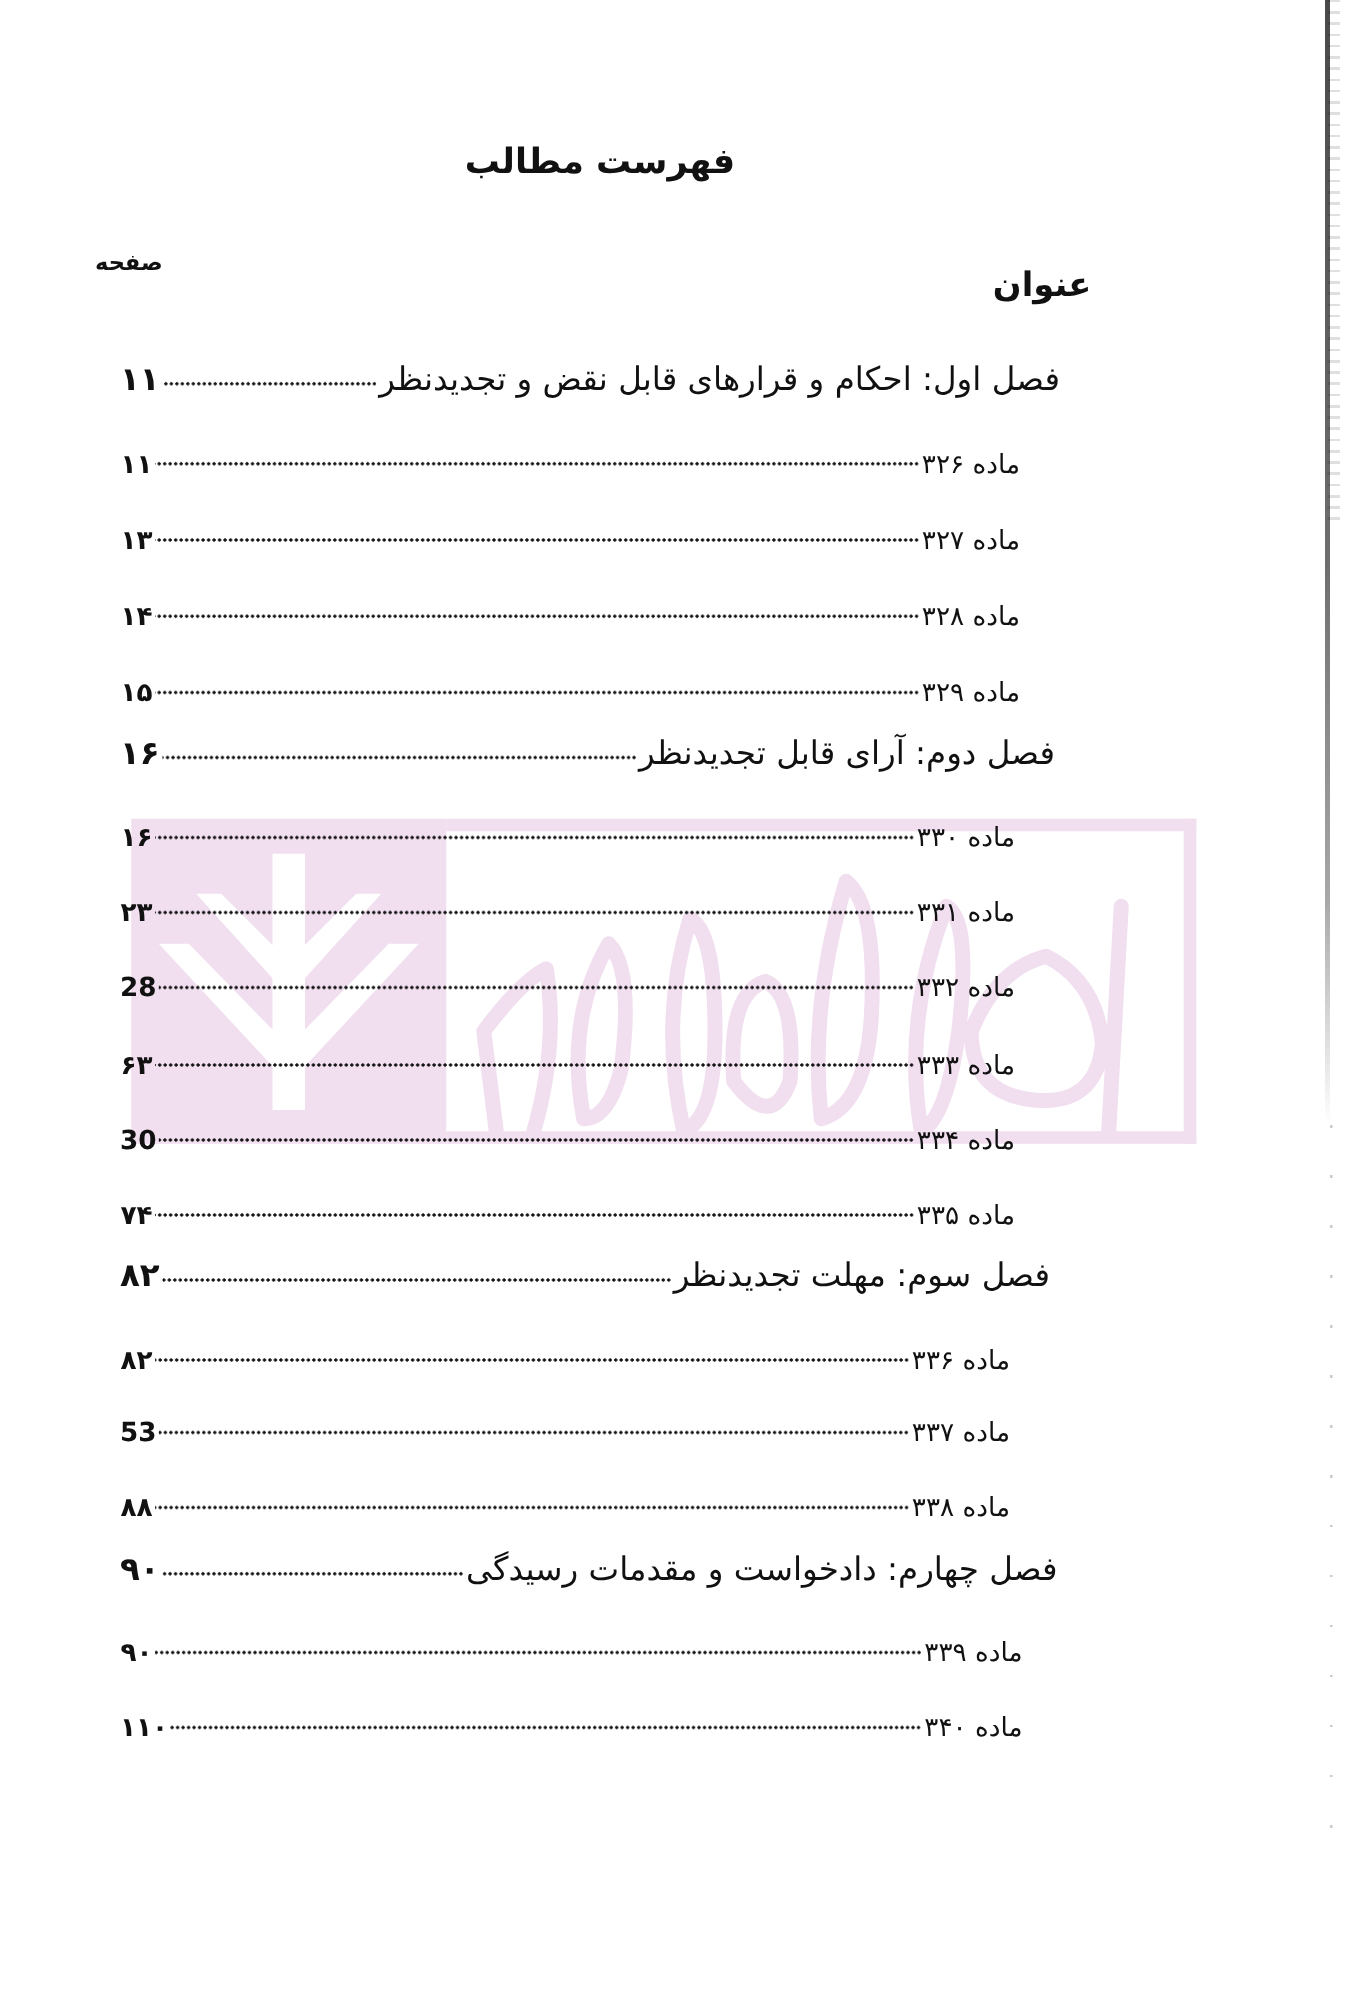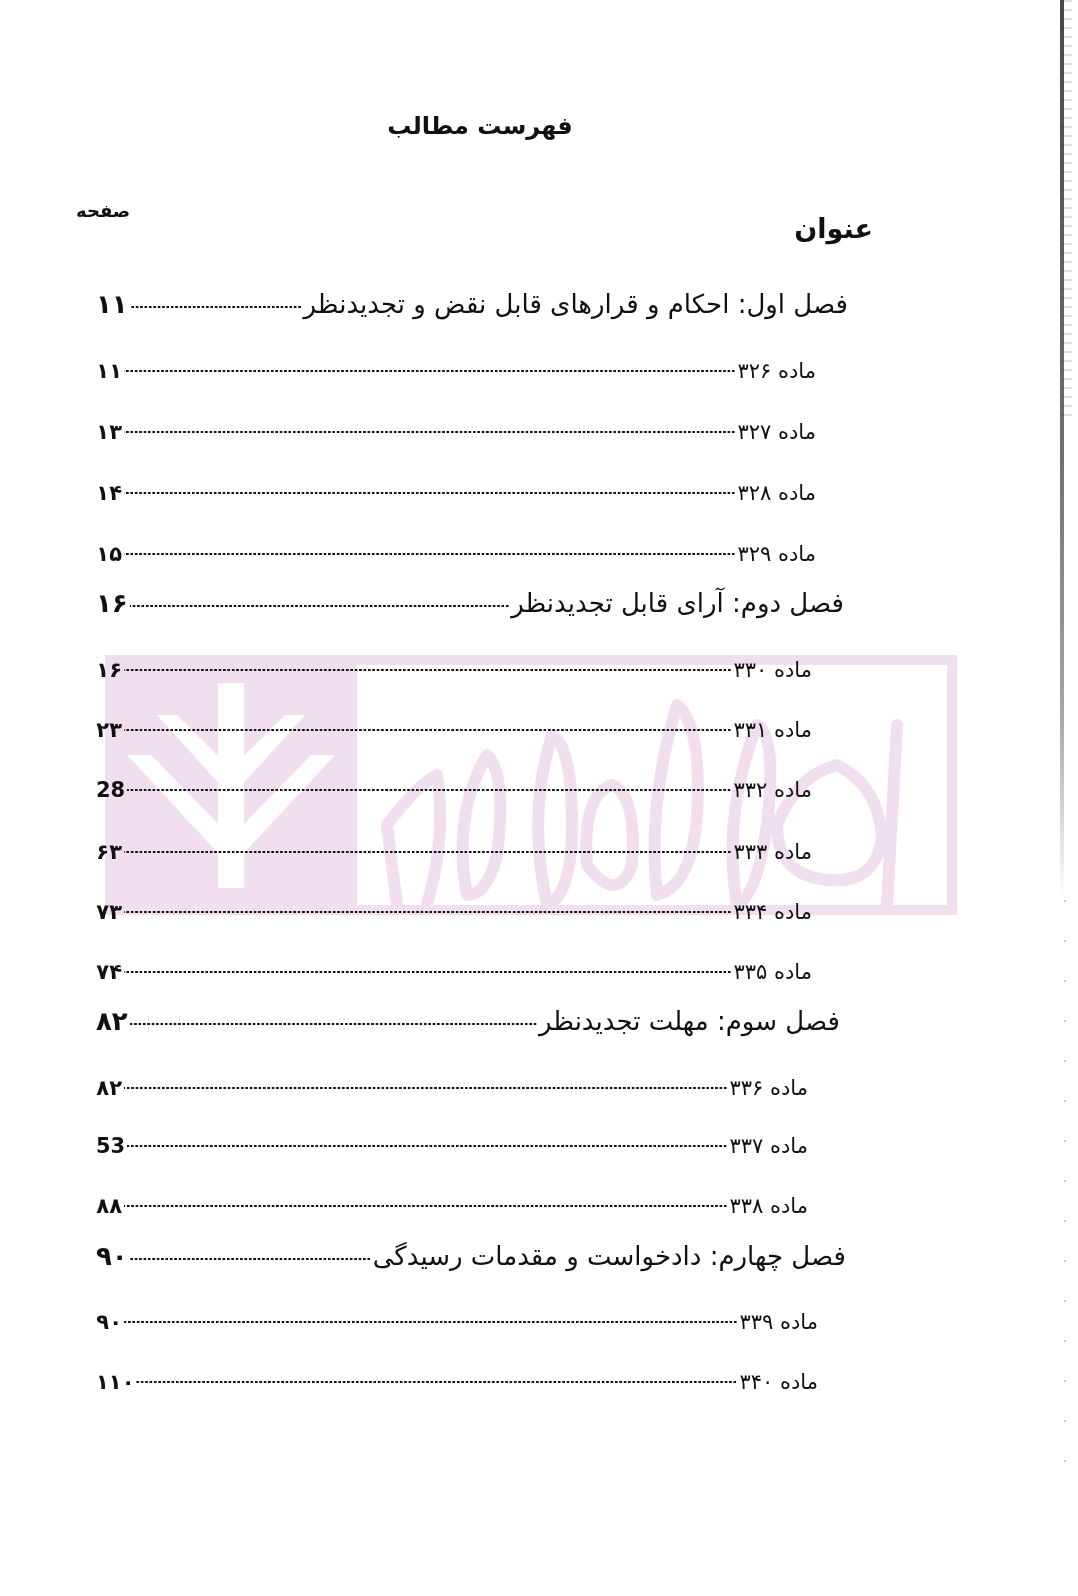--- a/index.html
+++ b/index.html
@@ -82,21 +82,21 @@
       top: 0;
     }
 
     
     .title {
       position: absolute;
       top: 112px;
       left: 0;
       width: 960px;
       text-align: center;
-      font-size: 24px;
+      font-size: 28px;
       font-weight: bold;
       direction: rtl;
     }
     .col-head-title {
       position: absolute;
       top: 213px;
       right: 205px;
       font-size: 27px;
       font-weight: bold;
       direction: rtl;
@@ -247,21 +247,21 @@
 
   <div class="toc-row article" style="top:828px; left:96px; width:716px;">
     <span class="label">ماده ۳۳۳</span>
     <span class="dots"></span>
     <span class="page-num">۶۳</span>
   </div>
 
   <div class="toc-row article" style="top:888px; left:96px; width:716px;">
     <span class="label">ماده ۳۳۴</span>
     <span class="dots"></span>
-    <span class="page-num">۷۳</span>
+    <span class="page-num">30</span>
   </div>
 
   <div class="toc-row article" style="top:948px; left:96px; width:716px;">
     <span class="label">ماده ۳۳۵</span>
     <span class="dots"></span>
     <span class="page-num">۷۴</span>
   </div>
 
   <div class="toc-row chapter" style="top:1000px; left:96px; width:744px;">
     <span class="label">فصل سوم: مهلت تجدیدنظر</span>

